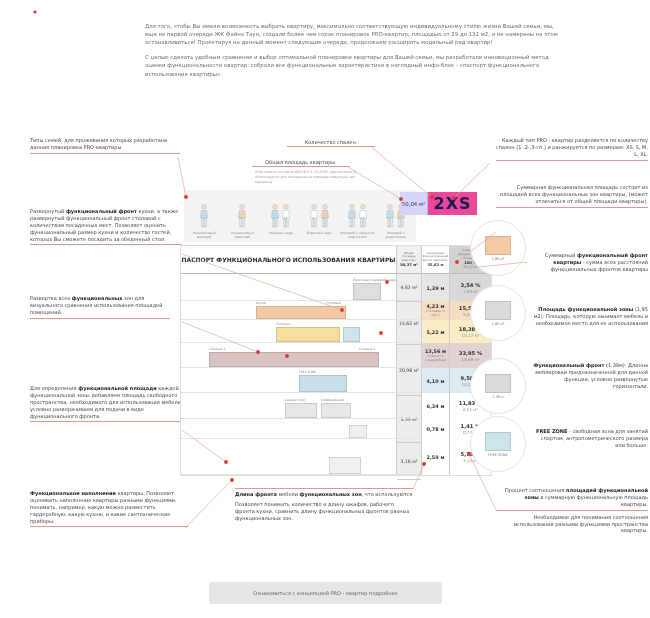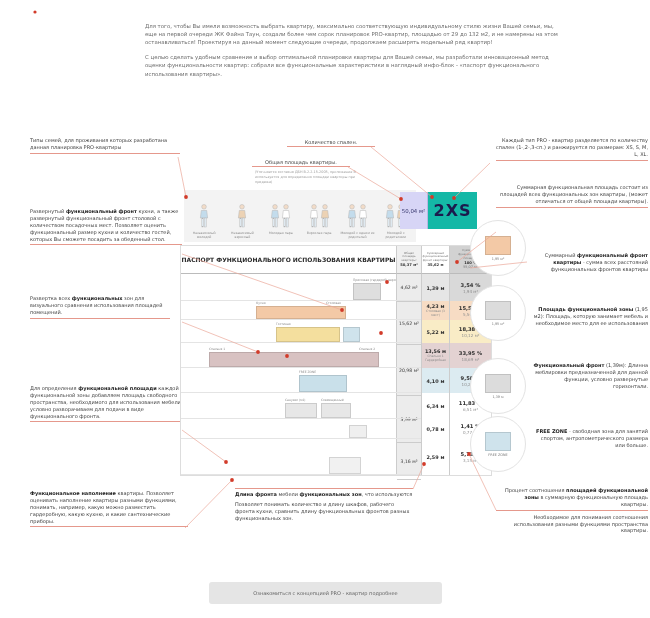--- a/index.html
+++ b/index.html
@@ -19,21 +19,21 @@
   .toplabel{position:absolute;font-size:5px;color:#444;text-align:center;
             border-bottom:1px solid #e5988c;padding-bottom:1px;}
   #lbl-area-note{position:absolute;left:255px;top:170px;width:102px;font-size:3.4px;line-height:1.5;color:#9a9a9a;}
   
   #families{position:absolute;left:184px;top:190px;width:232px;height:52px;background:#f3f3f3;
             display:flex;align-items:flex-end;justify-content:space-around;padding:2px 1px;box-sizing:border-box;}
   .fam{display:flex;flex-direction:column;align-items:center;width:37px;}
   .figs{display:flex;align-items:flex-end;gap:1px;height:27px;}
   .fam .lab{font-size:3.2px;line-height:1.25;color:#8a8a8a;text-align:center;margin-top:2px;height:9px;}
   
-  #badge{position:absolute;left:400px;top:192px;width:77px;height:37px;display:flex;background:#14b8a6;}
+  #badge{position:absolute;left:400px;top:192px;width:77px;height:23px;display:flex;background:#ec4899;}
   #badge .b-area{width:27px;background:#d7d5f6;color:#35356b;font-size:5.4px;display:flex;
                  align-items:center;justify-content:center;border-right:1px solid #b9b6e4;}
   #badge .b-size{flex:1;display:flex;align-items:center;justify-content:center;
                  font-size:16px;font-weight:800;color:#1b1b4d;letter-spacing:1px;}
   
   #passport{position:absolute;left:180px;top:245px;width:310px;height:229px;border:1px solid #ddd;
             box-sizing:content-box;background:#fff;}
   .abs{position:absolute;box-sizing:border-box;}
   .pt-title{display:flex;align-items:center;justify-content:center;font-weight:bold;
             font-size:6px;color:#2a2a2a;text-align:center;}

